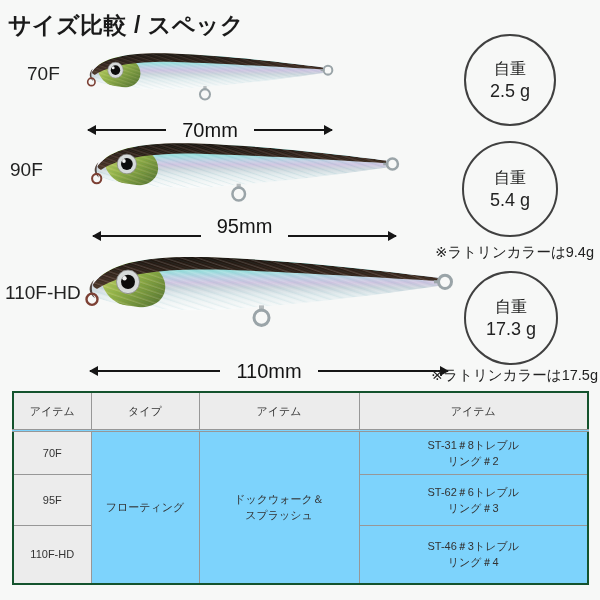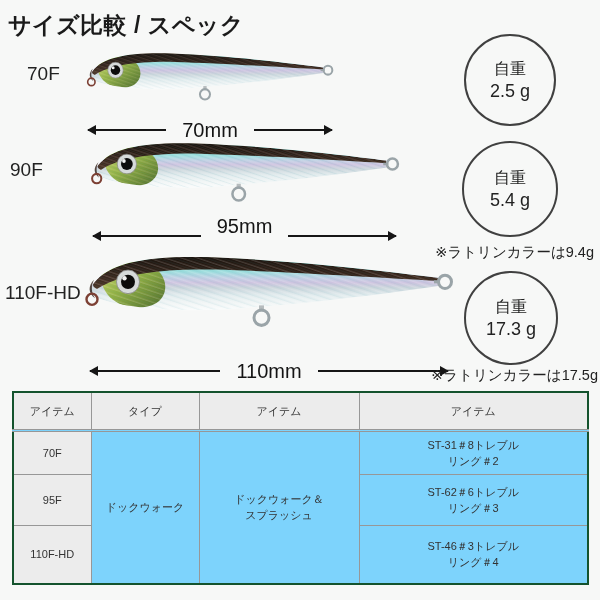--- a/index.html
+++ b/index.html
@@ -183,21 +183,21 @@
     </colgroup>
     <tbody>
       <tr>
         <th>アイテム</th>
         <th>タイプ</th>
         <th>アイテム</th>
         <th>アイテム</th>
       </tr>
       <tr class="r1">
         <td class="item">70F</td>
-        <td rowspan="3">ドックウォーク</td>
+        <td rowspan="3">フローティング</td>
         <td rowspan="3" class="pre">ドックウォーク＆
 スプラッシュ</td>
         <td class="pre">ST-31＃8トレブル
 リング＃2</td>
       </tr>
       <tr class="r2">
         <td class="item">95F</td>
         <td class="pre">ST-62＃6トレブル
 リング＃3</td>
       </tr>

